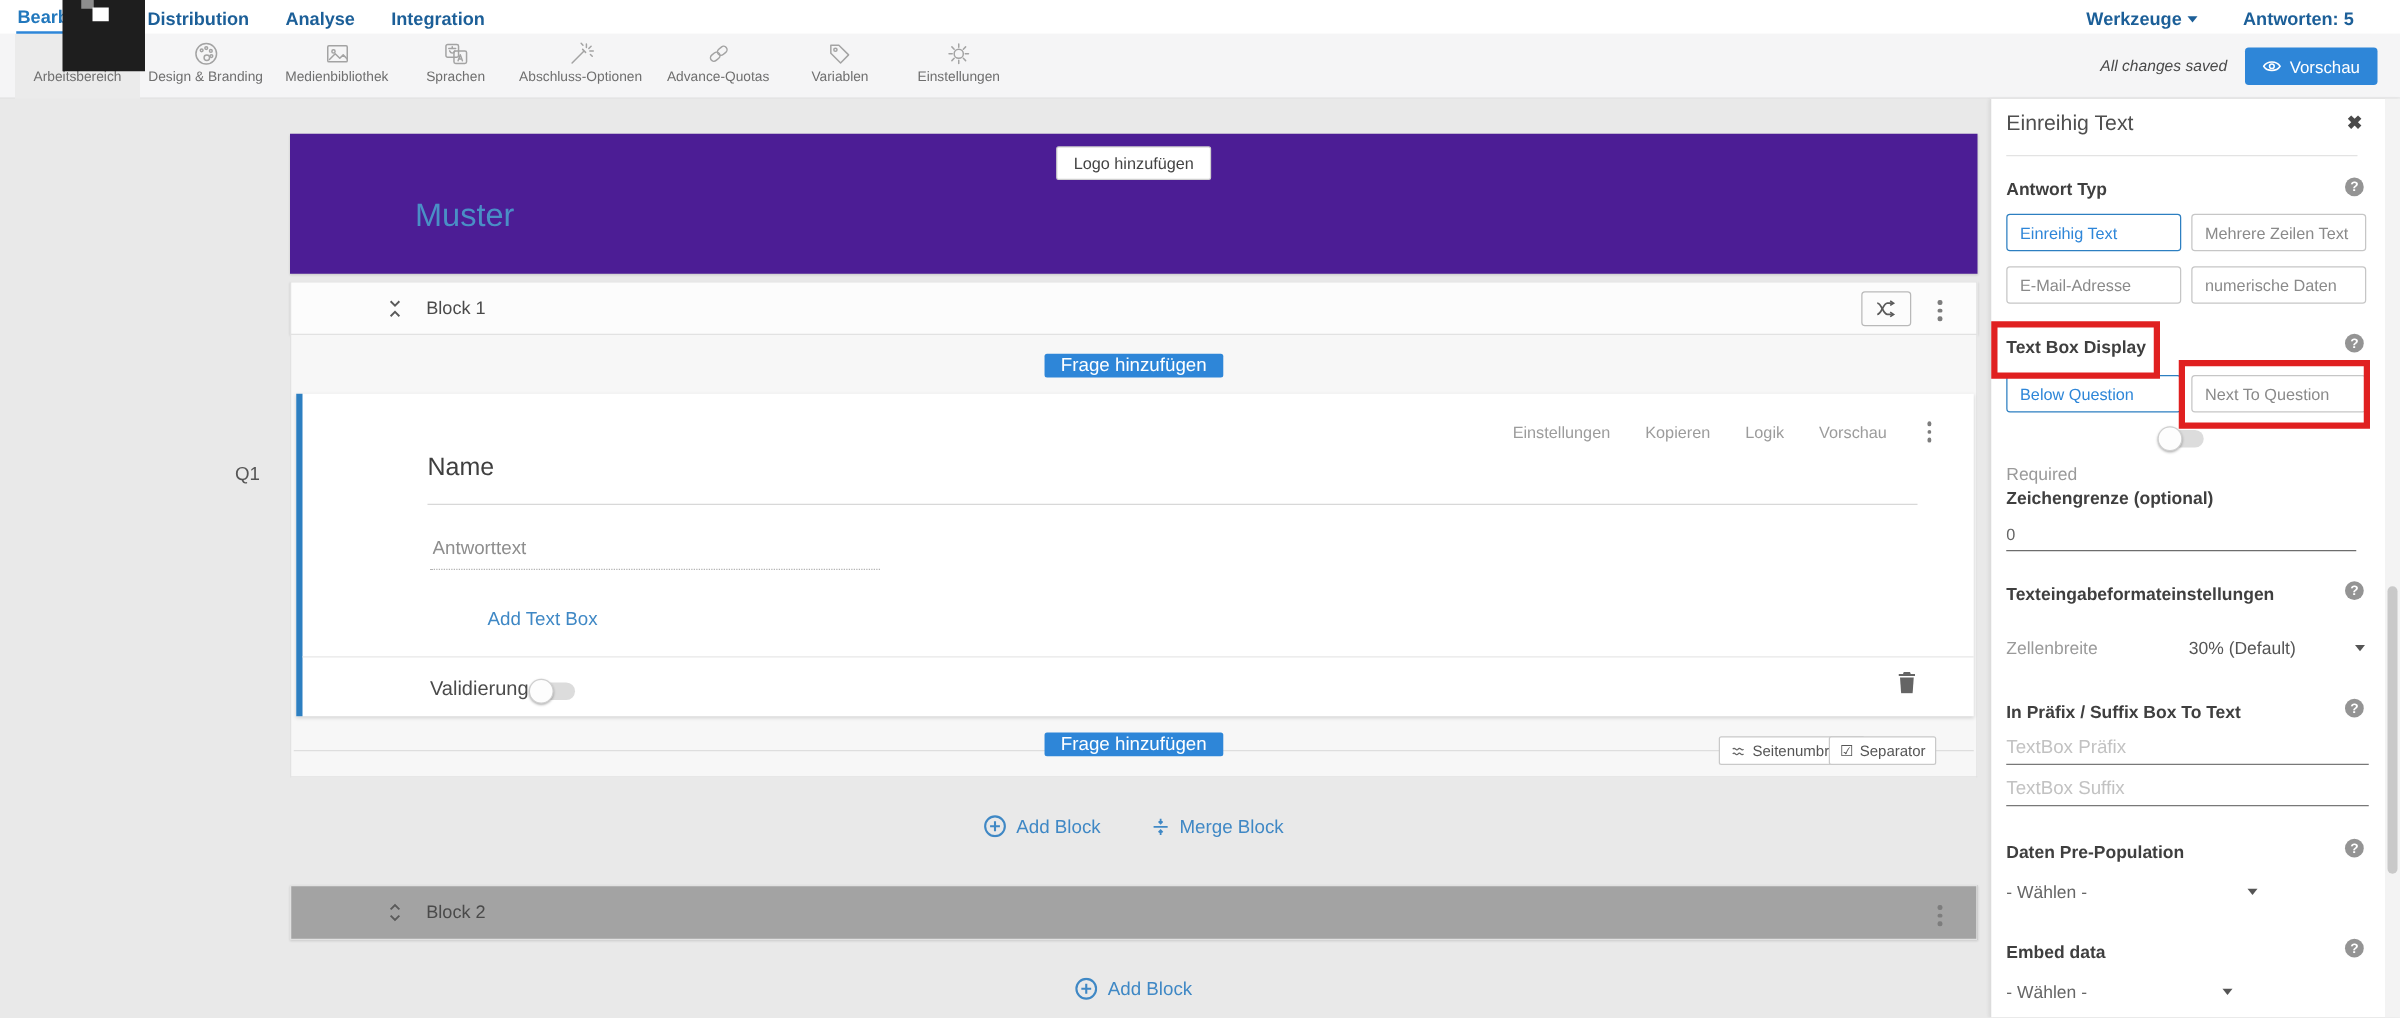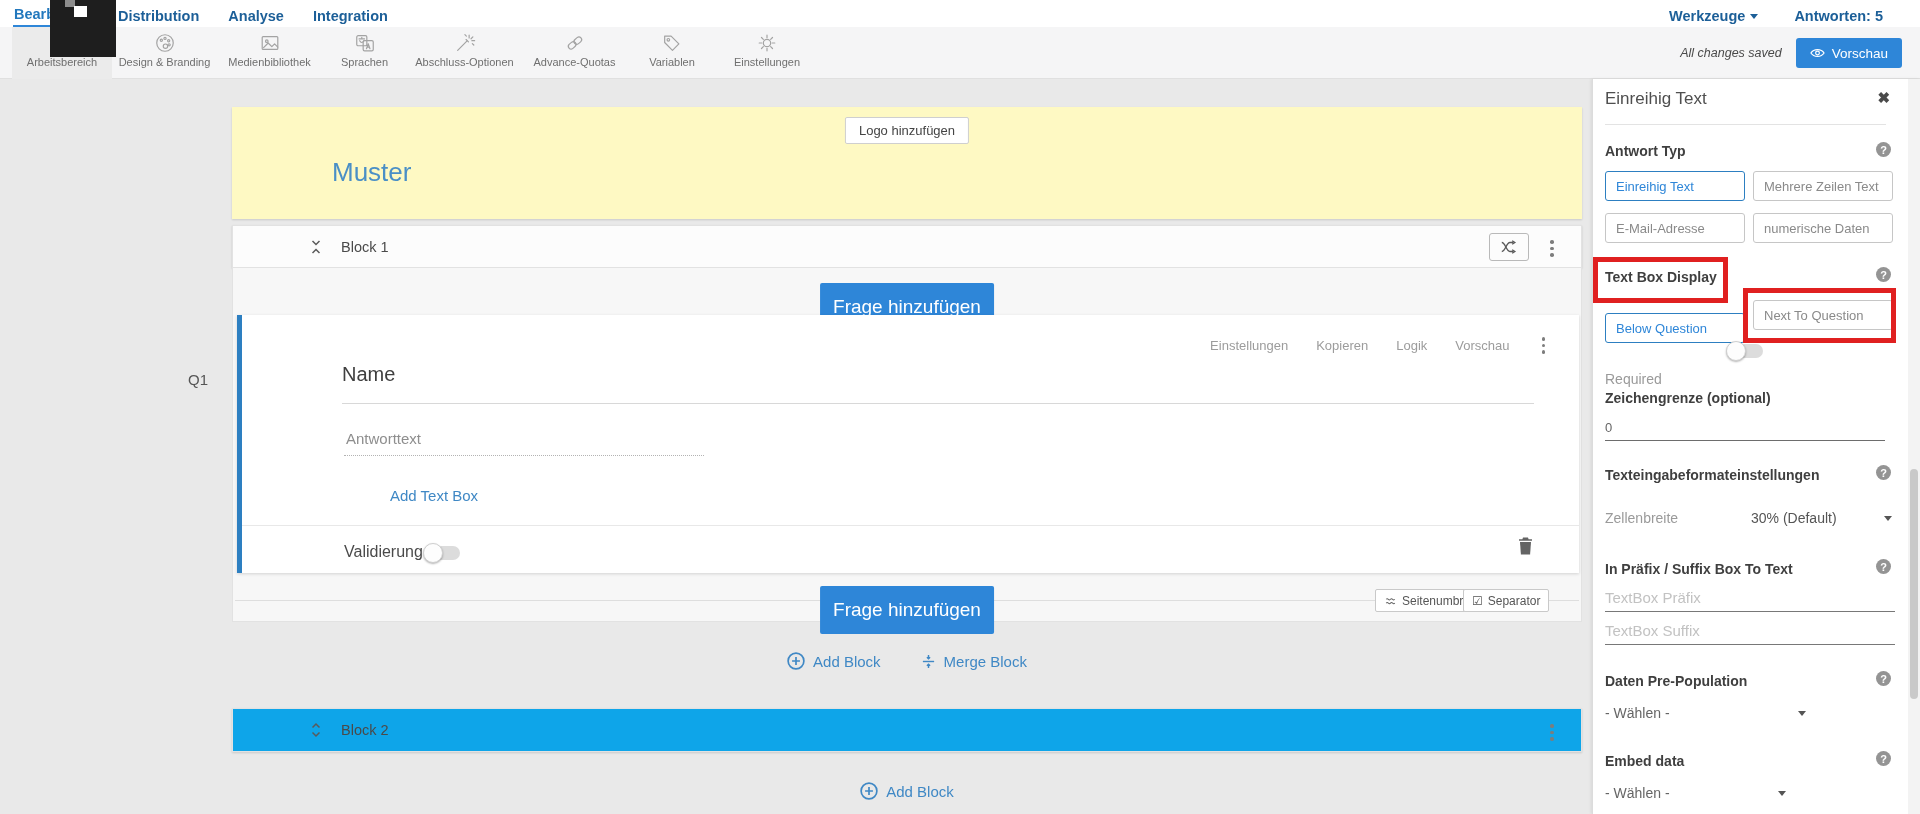--- a/index.html
+++ b/index.html
@@ -30,33 +30,33 @@
   .tb-right { position:absolute; right:18px; top:0; height:52px; display:flex; align-items:center; gap:10px; }
   .save-status { font-style:italic; font-size:12.5px; color:#4a4a4a; margin-right:4px; white-space:nowrap; }
   .url-box { width:302px; height:30px; background:#eef0f2; border:1px solid #c9ced3; border-radius:3px; display:flex; align-items:center; }
   .url-text { flex:1; font-size:12.5px; color:#333; padding:0 6px 0 9px; white-space:nowrap; overflow:hidden; }
   .pencil { font-size:13px; color:#555; padding-right:8px; cursor:pointer; }
   .preview-btn { height:30px; padding:0 14px; background:#2e86d8; border-radius:3px; color:#fff; font-size:13.5px; display:flex; align-items:center; gap:7px; cursor:pointer; white-space:nowrap; }
 
   
   #q1-label { position:absolute; left:188px; top:371px; font-size:15px; color:#555; }
   .card-shadow { box-shadow:0 1px 2px rgba(0,0,0,0.14); }
-  #header-card { position:absolute; left:232px; top:107px; width:1350px; height:112px; background:#fef9c3; }
+  #header-card { position:absolute; left:232px; top:107px; width:1350px; height:112px; background:#4c1d95; }
   #logo-btn { position:absolute; left:50%; transform:translateX(-50%); top:10px; background:#fff; border:1px solid #cfcfcf; border-radius:2px; padding:5px 13px; font-size:13px; color:#444; cursor:pointer; white-space:nowrap; }
   #survey-title { position:absolute; left:100px; top:50px; font-size:26px; color:#4a8fc6; }
 
   .block-header { position:absolute; left:232px; width:1350px; height:43px; background:#fcfcfc; border:1px solid #e2e2e2; }
   .block-title { position:absolute; left:108px; top:13px; font-size:14.5px; color:#4a4a4a; }
   .block-chevrons { position:absolute; left:76px; top:12px; cursor:pointer; }
   .dots-menu { position:absolute; display:flex; flex-direction:column; gap:3px; cursor:pointer; padding:4px; }
   .dots-menu i { width:3.5px; height:3.5px; border-radius:50%; background:#7d7d7d; }
 
   #block1-header { top:225px; }
   #block1-body { position:absolute; left:232px; top:268px; width:1350px; height:354px; background:#f7f7f7; border:1px solid #e2e2e2; border-top:none; }
-  .blue-btn { background:#2e86d8; color:#fff; font-size:19px; padding:13px 13px; border-radius:2px; cursor:pointer; white-space:nowrap; }
+  .blue-btn { background:#2e86d8; color:#fff; font-size:15px; padding:1px 13px; border-radius:2px; cursor:pointer; white-space:nowrap; }
   #add-q1 { position:absolute; left:50%; transform:translateX(-50%); top:15px; }
   #shuffle-btn { position:absolute; left:1256px; top:7px; width:40px; height:28px; border:1px solid #b9b9b9; border-radius:3px; display:flex; align-items:center; justify-content:center; cursor:pointer; background:#fcfcfc; }
 
   #qcard { position:absolute; left:4px; top:47px; width:1342px; height:258px; background:#fff; border-left:5px solid #2d7fc1; box-shadow:0 1px 3px rgba(0,0,0,0.15); }
   .q-actions { position:absolute; right:30px; top:18px; display:flex; gap:28px; align-items:center; font-size:13px; color:#9c9c9c; }
   .q-actions span { cursor:pointer; }
   #q-name { position:absolute; left:100px; top:48px; font-size:20px; color:#3f3f3f; }
   #q-name-line { position:absolute; left:100px; right:45px; top:88px; border-bottom:1px solid #d8d8d8; }
   #answer-input { position:absolute; left:102px; top:115px; width:360px; border:none; border-bottom:1px dotted #b3b3b3; background:transparent; font-size:15px; color:#777; padding:0 2px 8px; outline:none; font-family:"Liberation Sans",sans-serif; }
   #answer-input::placeholder { color:#8e8e8e; opacity:1; }
@@ -71,21 +71,21 @@
   #frage2-line { position:absolute; left:2px; right:2px; top:332px; border-top:1px solid #dedede; }
   #add-q2 { position:absolute; left:50%; transform:translateX(-50%); top:318px; }
   .mini-btn { position:absolute; top:321px; height:23px; background:#fff; border:1px solid #c9c9c9; border-radius:2px; font-size:12px; color:#555; display:flex; align-items:center; gap:5px; padding:0 8px; cursor:pointer; white-space:nowrap; }
   #pagebreak-btn { left:1142px; }
   #separator-btn { left:1230px; }
   .cbx { font-size:12px; color:#555; }
 
   #addmerge-row { position:absolute; left:232px; top:652px; width:1350px; display:flex; justify-content:center; gap:40px; }
   .link-action { display:flex; align-items:center; gap:8px; font-size:15px; color:#3f88c5; cursor:pointer; }
 
-  #block2-header { top:708px; height:44px; background:#0ea5e9; }
+  #block2-header { top:708px; height:44px; background:#a3a3a3; }
   #addblock-bottom { position:absolute; left:232px; top:782px; width:1350px; display:flex; justify-content:center; }
 
   
   #sidebar { position:absolute; left:1592px; top:79px; width:328px; height:735px; background:#ffffff; border-left:1px solid #dcdcdc; box-shadow:-1px 0 3px rgba(0,0,0,0.08); z-index:30; }
   .sb { position:absolute; }
   #sb-title { left:12px; top:10px; font-size:17px; color:#4f4f4f; }
   #sb-close { right:30px; top:10px; font-size:15px; color:#4a4a4a; cursor:pointer; font-weight:700; }
   #sb-hr { left:12px; right:34px; top:45px; border-top:1px solid #e3e3e3; }
   .sb-heading { font-size:14px; font-weight:700; color:#3f3f3f; white-space:nowrap; }
   .help { width:15px; height:15px; border-radius:50%; background:#949494; color:#fff; font-size:11px; font-weight:700; display:flex; align-items:center; justify-content:center; cursor:pointer; }
@@ -337,21 +337,21 @@
 
   <span class="sb sb-heading" style="left:12px; top:64px;">Antwort Typ</span>
   <span class="sb help" style="right:29px; top:63px;">?</span>
   <span class="opt-btn selected" style="left:12px; top:92px;">Einreihig Text</span>
   <span class="opt-btn" style="left:160px; top:92px;">Mehrere Zeilen Text</span>
   <span class="opt-btn" style="left:12px; top:134px;">E-Mail-Adresse</span>
   <span class="opt-btn" style="left:160px; top:134px;">numerische Daten</span>
 
   <span class="sb sb-heading" style="left:12px; top:190px;">Text Box Display</span>
   <span class="sb help" style="right:29px; top:188px;">?</span>
-  <span class="opt-btn selected" style="left:12px; top:234px;">Below Question</span>
+  <span class="opt-btn selected" style="left:12px; top:221px;">Below Question</span>
   <span class="opt-btn" style="left:160px; top:221px;">Next To Question</span>
   <span class="red-box" id="redbox-label"></span>
   <span class="red-box" id="redbox-option"></span>
 
   <span class="sb sb-sub" style="left:12px; top:262px;margin-top:30px;">Required</span>
   <span class="sb toggle" style="left:136px; top:265px;">
       <span class="knob"></span>
     </span>
 
   <span class="sb sb-heading" style="left:12px; top:311px;">Zeichengrenze (optional)</span>

